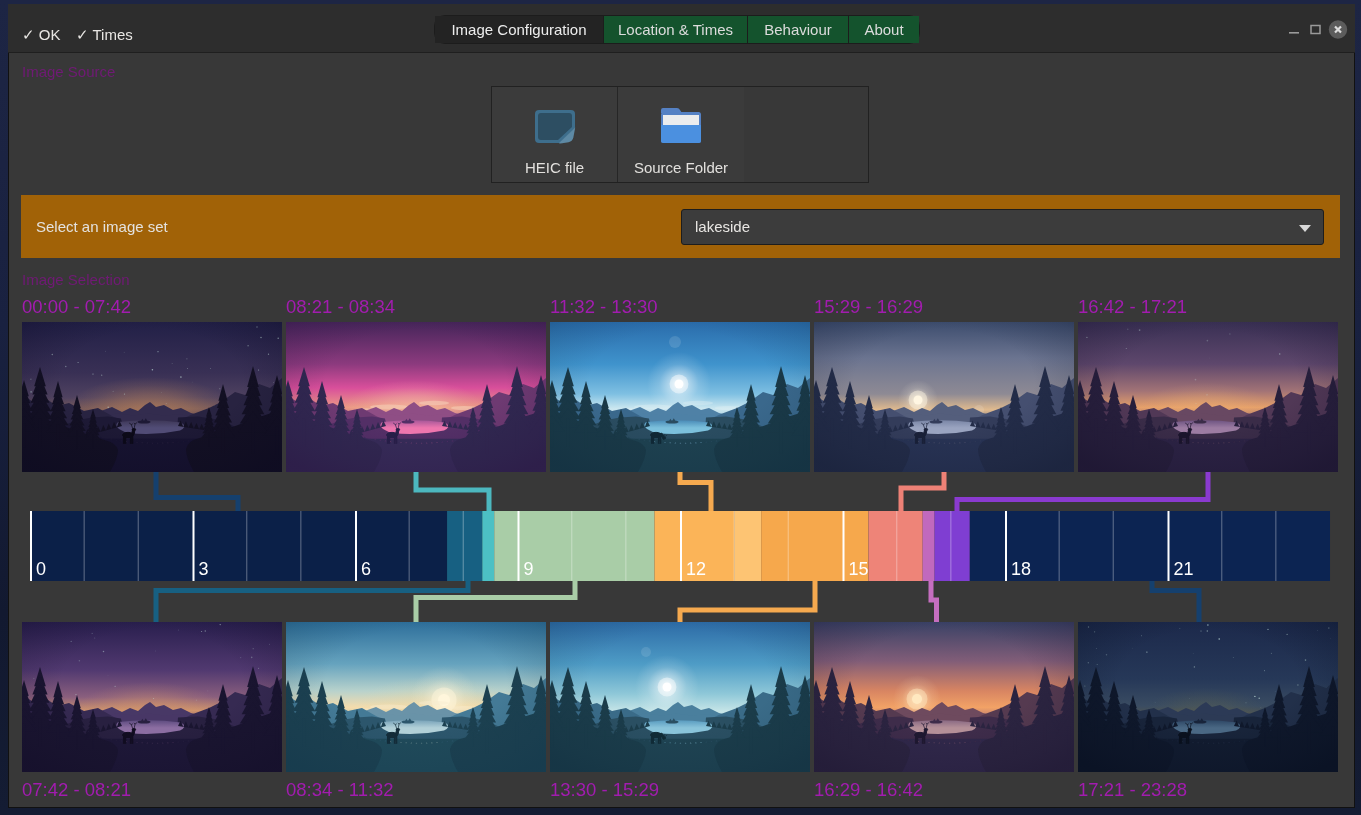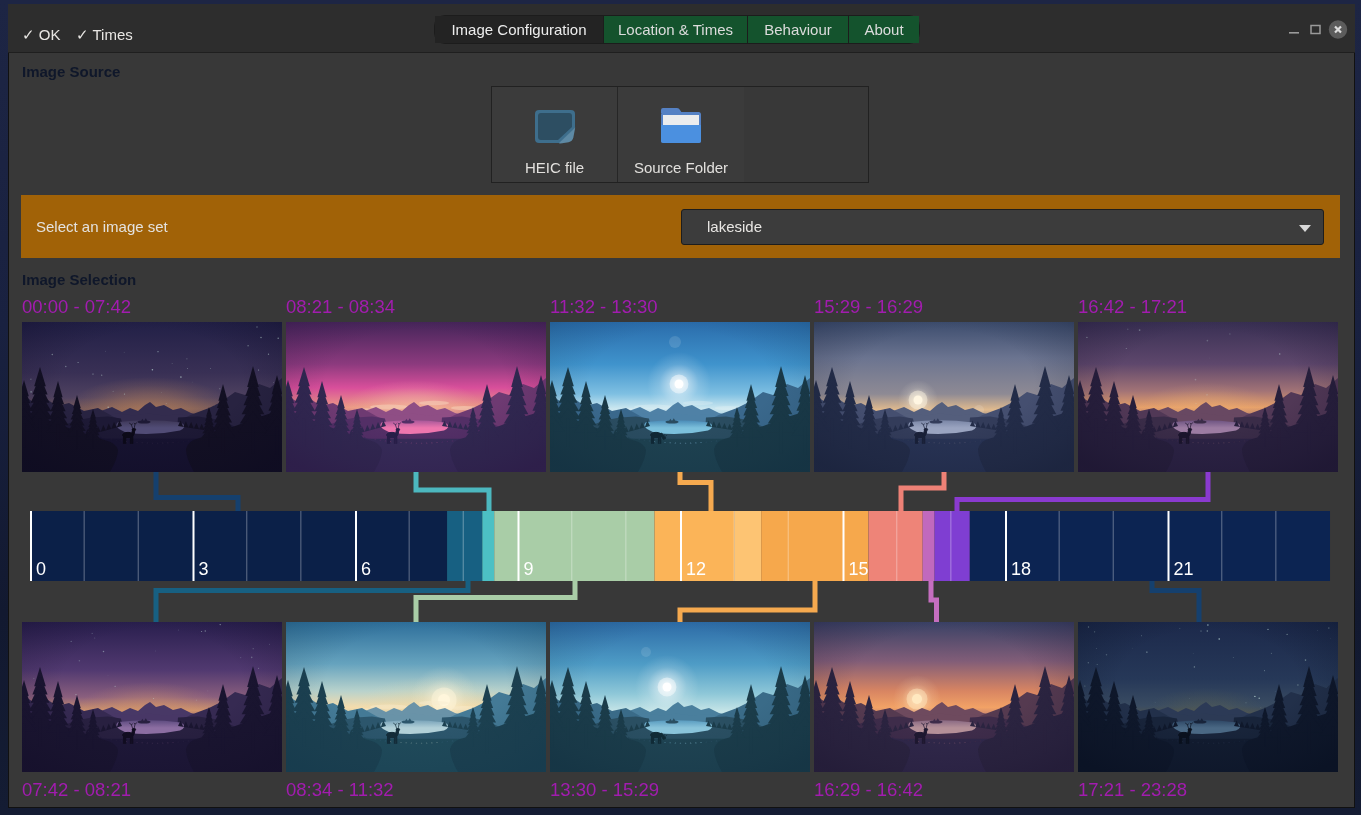--- a/index.html
+++ b/index.html
@@ -4,30 +4,30 @@
 html,body{width:1361px;height:815px;overflow:hidden}
 body{background:linear-gradient(180deg,#1d2544 0%,#192140 40%,#121930 75%,#141c33 100%);font-family:"Liberation Sans",sans-serif;position:relative}
 #win{position:absolute;left:8px;top:4px;width:1347px;height:804px;background:#383838;border:1px solid #111;}
 #tbar{position:absolute;left:8px;top:4px;width:1347px;height:49px;background:#2d2d2d;border-bottom:1px solid #1f1f1f}
 .tb{position:absolute;color:#e8e6e3;font-size:15px;top:22px}
 .tabs{position:absolute;left:426px;top:11px;height:29px;display:flex;border:1px solid #1c1c1c;border-radius:11px}
 .tab{background:#14532d;color:#dcdcdc;font-size:15px;line-height:27px;text-align:center;border-right:1px solid #1c1c1c;white-space:nowrap}
 .tab:last-child{border-right:none}
 .tab.act{background:#232323;color:#ededed}
 .wc{position:absolute;top:0;height:49px}
-.label{position:absolute;color:#0f172a;font-size:15px;font-weight:bold}
+.label{position:absolute;color:#701a75;font-size:15px;font-weight:normal}
 .btngrp{position:absolute;left:491px;top:86px;width:378px;height:97px;display:flex;border:1px solid #212121}
 .btn{width:126px;background:#3b3b3b;border-right:1px solid #262626;position:relative;text-align:center;color:#e2e0dd;font-size:15px}
 .btn:last-child{border-right:none}
 .btn.sel{background:#272727;color:#f0efee}
 .btn .ic{position:absolute;left:50%;top:16px;transform:translateX(-50%)}
 .btn .bt{position:absolute;width:100%;top:72px}
 #row{position:absolute;left:21px;top:195px;width:1319px;height:63px;background:#a16207}
 #row .rl{position:absolute;left:15px;top:23px;font-size:15px;color:#e4e2df}
-#dd{position:absolute;left:660px;top:14px;width:643px;height:36px;background:#3c3c3c;border:1px solid #1d1d1d;border-radius:3px;color:#e8e6e3;font-size:15px;line-height:34px;padding-left:25px}
+#dd{position:absolute;left:660px;top:14px;width:643px;height:36px;background:#3c3c3c;border:1px solid #1d1d1d;border-radius:3px;color:#e8e6e3;font-size:15px;line-height:34px;padding-left:13px}
 #dd:after{content:"";position:absolute;right:12px;top:15px;border-left:6px solid transparent;border-right:6px solid transparent;border-top:7px solid #d8d8d8}
 .tlabel{position:absolute;text-align:left;color:#a21caf;font-size:18.5px}
 .thumb{position:absolute;width:260px;height:150px;overflow:hidden}
 .thumb svg{display:block}
 </style></head>
 <body>
 <div id="win"></div>
 <div id="tbar">
   <div class="tb" style="left:14px">✓ OK</div>
   <div class="tb" style="left:68px">✓ Times</div>

